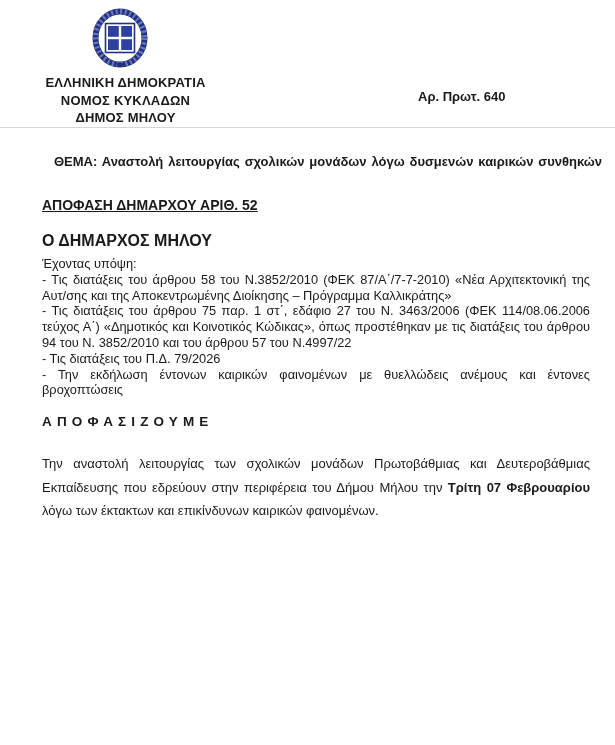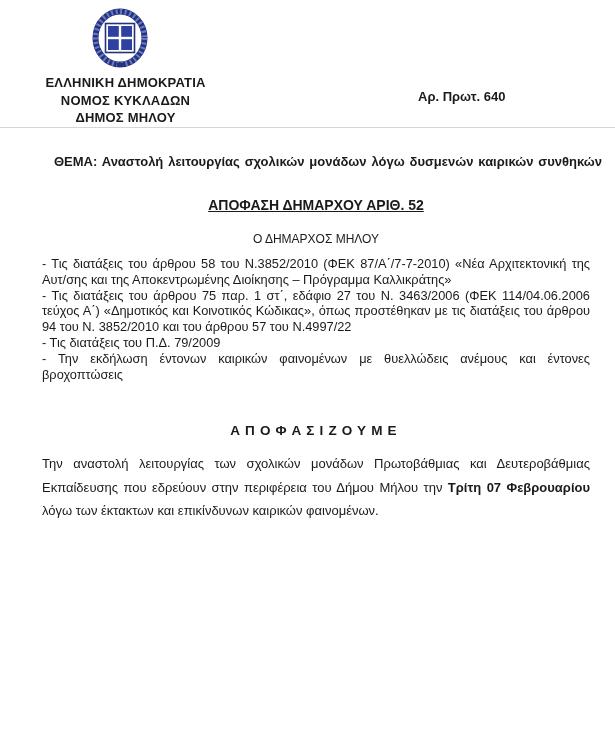--- a/index.html
+++ b/index.html
@@ -30,24 +30,24 @@
     position:absolute; left:0; top:127px; width:615px; height:1px;
     background:#d6d6d6;
   }
   
   .subject {
     position:absolute; left:54px; top:153px; width:548px;
     font-weight:bold; font-size:13px; line-height:17px;
     text-align:justify; text-align-last:justify;
   }
   
-  .center-col { position:absolute; left:42px; width:548px; text-align:center; }
+  .center-col { position:absolute; left:42px; width:548px; text-align:left; }
   .decision-title { top:197px; font-weight:bold; font-size:14px; text-decoration:underline; }
-  .mayor-title    { top:232px; font-weight:normal; font-size:12px; }
-  .decide-heading { top:423px; font-weight:bold; font-size:13.5px; letter-spacing:0.38em; }
+  .mayor-title    { top:232px; font-weight:bold; font-size:16px; }
+  .decide-heading { top:414px; font-weight:bold; font-size:13.5px; letter-spacing:0.38em; }
   
   .considering {
     position:absolute; left:42px; top:256px; width:548px;
     font-size:12.8px; line-height:15.8px; text-align:justify;
   }
   .considering .item { margin:0; }
   
   .decision-body {
     position:absolute; left:42px; top:452px; width:548px;
     font-size:13px; line-height:23.5px; text-align:justify;
@@ -87,23 +87,24 @@
   </div>
 
   <div class="divider"></div>
 
   <div class="subject">ΘΕΜΑ: Αναστολή λειτουργίας σχολικών μονάδων λόγω δυσμενών καιρικών συνθηκών</div>
 
   <div class="center-col decision-title">ΑΠΟΦΑΣΗ ΔΗΜΑΡΧΟΥ ΑΡΙΘ. 52</div>
   <div class="center-col mayor-title">Ο ΔΗΜΑΡΧΟΣ ΜΗΛΟΥ</div>
 
   <div class="considering">
+    <div class="item">Έχοντας υπόψη:</div>
     <div class="item">- Τις διατάξεις του άρθρου 58 του Ν.3852/2010 (ΦΕΚ 87/Α΄/7-7-2010) «Νέα Αρχιτεκτονική της Αυτ/σης και της Αποκεντρωμένης Διοίκησης – Πρόγραμμα Καλλικράτης»</div>
-    <div class="item">- Τις διατάξεις του άρθρου 75 παρ. 1 στ΄, εδάφιο 27 του Ν. 3463/2006 (ΦΕΚ 114/04.06.2006 τεύχος Α΄) «Δημοτικός και Κοινοτικός Κώδικας», όπως προστέθηκαν με τις διατάξεις του άρθρου 94 του Ν. 3852/2010 και του άρθρου 57 του Ν.4997/22</div>
-    <div class="item">- Τις διατάξεις του Π.Δ. 79/2009</div>
+    <div class="item">- Τις διατάξεις του άρθρου 75 παρ. 1 στ΄, εδάφιο 27 του Ν. 3463/2006 (ΦΕΚ 114/08.06.2006 τεύχος Α΄) «Δημοτικός και Κοινοτικός Κώδικας», όπως προστέθηκαν με τις διατάξεις του άρθρου 94 του Ν. 3852/2010 και του άρθρου 57 του Ν.4997/22</div>
+    <div class="item">- Τις διατάξεις του Π.Δ. 79/2026</div>
     <div class="item">- Την εκδήλωση έντονων καιρικών φαινομένων με θυελλώδεις ανέμους και έντονες βροχοπτώσεις</div>
   </div>
 
   <div class="center-col decide-heading">ΑΠΟΦΑΣΙΖΟΥΜΕ</div>
 
   <div class="decision-body">
     <div><span>Την αναστολή λειτουργίας των σχολικών μονάδων Πρωτοβάθμιας και Δευτεροβάθμιας Εκπαίδευσης που εδρεύουν στην περιφέρεια του Δήμου Μήλου την </span><span class="bold">Τρίτη 07 Φεβρουαρίου</span><span> λόγω των έκτακτων και επικίνδυνων καιρικών φαινομένων.</span></div>
   </div>
 
   <div class="center-col sig-role">Ο ΔΗΜΑΡΧΟΣ</div>

